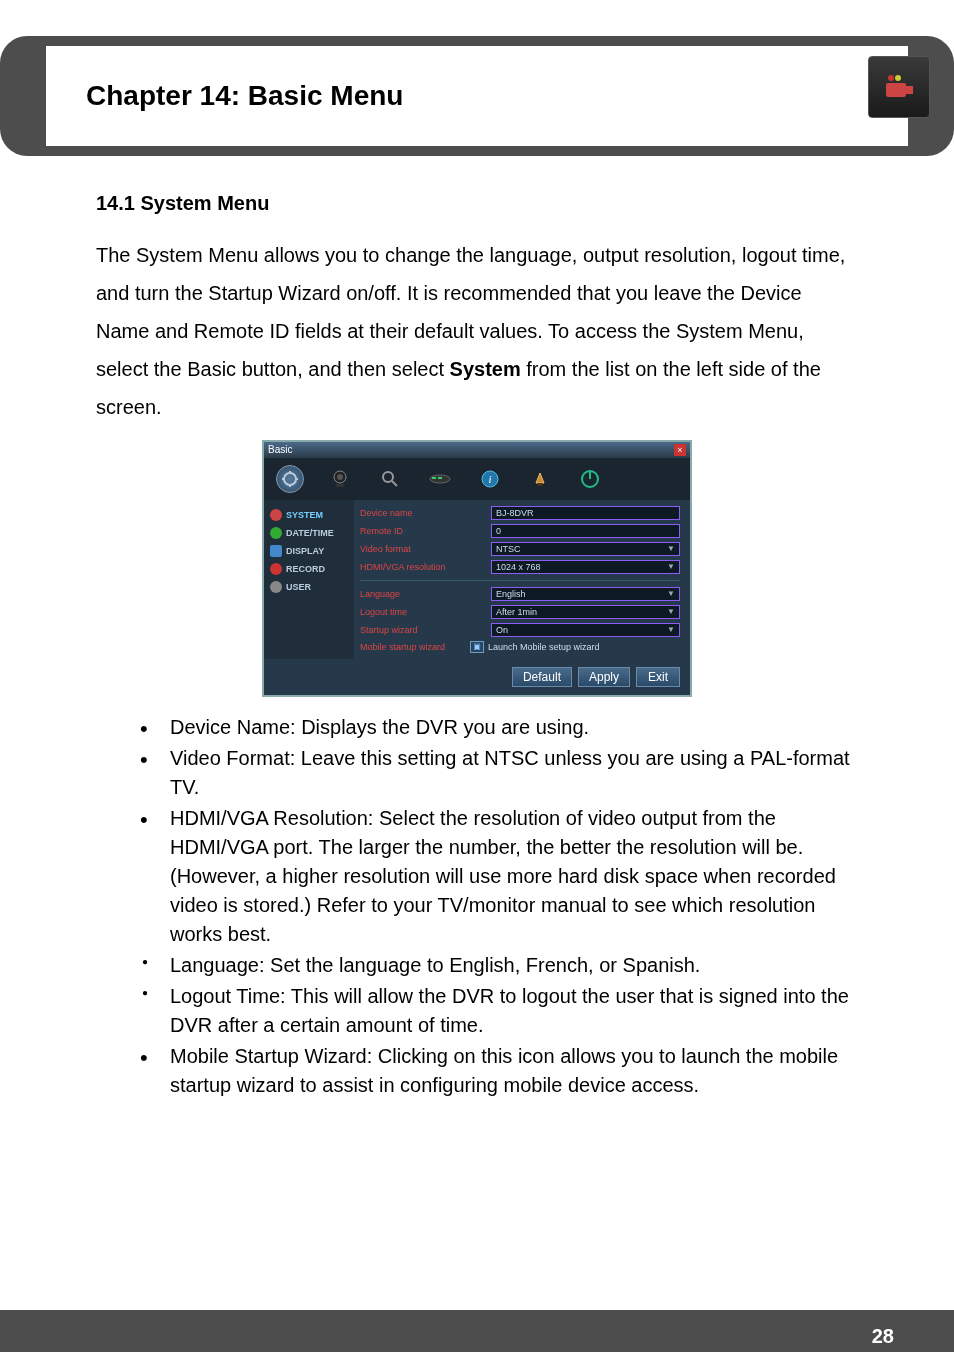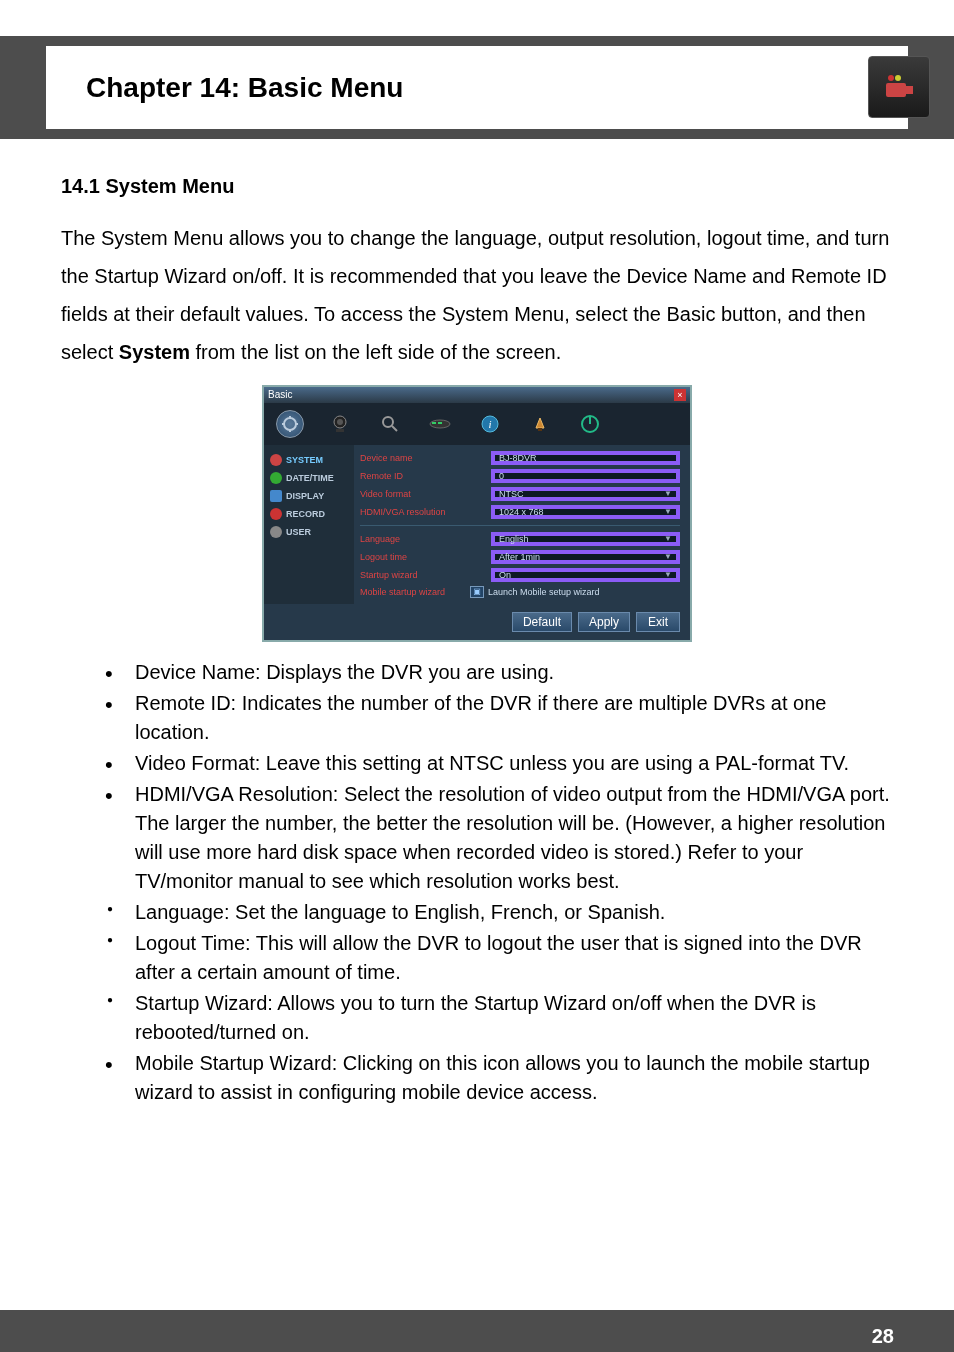--- a/index.html
+++ b/index.html
@@ -1,41 +1,42 @@
 <!DOCTYPE html>
 <html><head>
 <meta charset="utf-8">
 <style>
   * { box-sizing: border-box; margin: 0; padding: 0; }
   html, body { width: 954px; height: 1352px; background: #fff; font-family: Arial, Helvetica, sans-serif; color: #000; }
   .page { width: 954px; height: 1352px; position: relative; background: #fff; }
   .header-band {
     position: relative;
     background: #4d4d4d;
-    height: 103px;
+    height: 120px;
     margin: 36px 0 28px 0;
+    border-radius: 27px;
   }
   .header-inner {
     position: absolute;
     left: 46px; right: 46px; top: 10px; bottom: 10px;
     background: #fff;
     display: flex; align-items: center;
     padding-left: 40px;
   }
   .chapter-title { font-size: 28px; font-weight: bold; }
   .header-icon {
     position: absolute;
     right: 24px; top: 20px;
     width: 62px; height: 62px;
     background: linear-gradient(#3a3a3a,#1a1a1a);
     border: 1px solid #555;
     border-radius: 4px;
     display: flex; align-items: center; justify-content: center;
   }
-  .content { padding: 0 61px; font-size: 20px; line-height: 1.9; }
+  .content { padding: 0 96px; font-size: 20px; line-height: 1.9; }
   .section-heading { font-size: 20px; font-weight: bold; margin-bottom: 14px; }
   .intro p { margin-bottom: 0; }
   .intro strong { font-weight: bold; }
 
   .screenshot-wrap { display: flex; justify-content: center; margin: 14px 0 16px; }
   .dvr-window {
     width: 430px;
     background: #2b3a47;
     border: 2px solid #8aa;
     font-family: Arial, sans-serif;
@@ -66,21 +67,21 @@
     background: #1f2e3a;
     padding: 6px 0;
   }
   .side-item { display:flex; align-items:center; gap:4px; padding:3px 6px; color:#bcd; font-weight:bold; font-size:9px; }
   .side-item.sel { color:#7cf; }
   .si-icon { width:12px; height:12px; border-radius:50%; }
   .dvr-main { flex:1; padding: 6px 10px 6px 6px; background:#26394a; }
   .row { display:flex; align-items:center; margin-bottom:4px; }
   .row-label { width:131px; color:#d44; font-size:9px; }
   .row-field {
-    flex:1; background:#0d1a24; border:4px solid #8b5cf6; height:14px;
+    flex:1; background:#0d1a24; border:1px solid #8b5cf6; height:14px;
     color:#cde; padding:0 4px; display:flex; align-items:center; justify-content:space-between;
     font-size:9px;
   }
   .dd-arrow { color:#9ab; font-size:8px; }
   .sep { height:1px; background:#3a5a70; margin:6px 0; }
   .msu-row { display:flex; align-items:center; }
   .msu-row .row-label { width:110px; }
   .msu-btn { width:14px; height:12px; background:#246; border:1px solid #79b; margin-right:4px; display:flex; align-items:center; justify-content:center; color:#9cf; font-size:8px;}
   .dvr-footer { display:flex; justify-content:flex-end; gap:6px; padding:8px 10px; background:#26394a; }
   .dvr-btn {
@@ -265,26 +266,24 @@
         <div class="dvr-footer">
           <div class="dvr-btn">Default</div>
           <div class="dvr-btn">Apply</div>
           <div class="dvr-btn">Exit</div>
         </div>
       </div>
     </div>
 
     <ul class="mixed">
       <li class="big"><span class="lead">Device Name:</span><span> Displays the DVR you are using.</span></li>
-      <li class="big"><span class="lead">Remote ID:</span><span> Indicates the number of the DVR if there are multiple DVRs at one location.</span></li>
       <li class="big"><span class="lead">Video Format:</span><span> Leave this setting at NTSC unless you are using a PAL-format TV.</span></li>
       <li class="big"><span class="lead">HDMI/VGA Resolution:</span><span> Select the resolution of video output from the HDMI/VGA port. The larger the number, the better the resolution will be. (However, a higher resolution will use more hard disk space when recorded video is stored.) Refer to your TV/monitor manual to see which resolution works best.</span></li>
       <li class="small"><span class="lead">Language</span><span>: Set the language to English, French, or Spanish.</span></li>
       <li class="small"><span class="lead">Logout Time:</span><span> This will allow the DVR to logout the user that is signed into the DVR after a certain amount of time.</span></li>
-      <li class="small"><span class="lead">Startup Wizard</span><span>: Allows you to turn the Startup Wizard on/off when the DVR is rebooted/turned on.</span></li>
       <li class="big"><span class="lead">Mobile Startup Wizard:</span><span> Clicking on this icon allows you to launch the mobile startup wizard to assist in configuring mobile device access.</span></li>
     </ul>
   </div>
 
   <div class="footer-band">
     <span>28</span>
   </div>
 
 </div>
 

